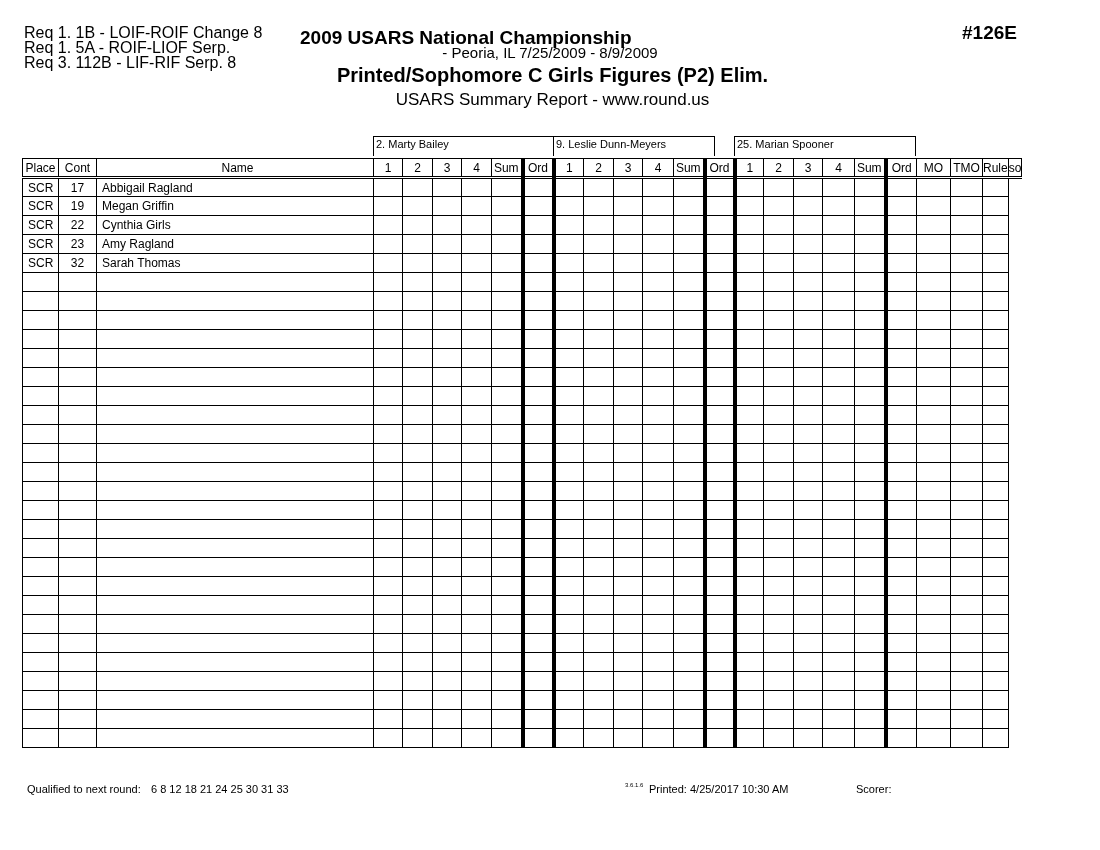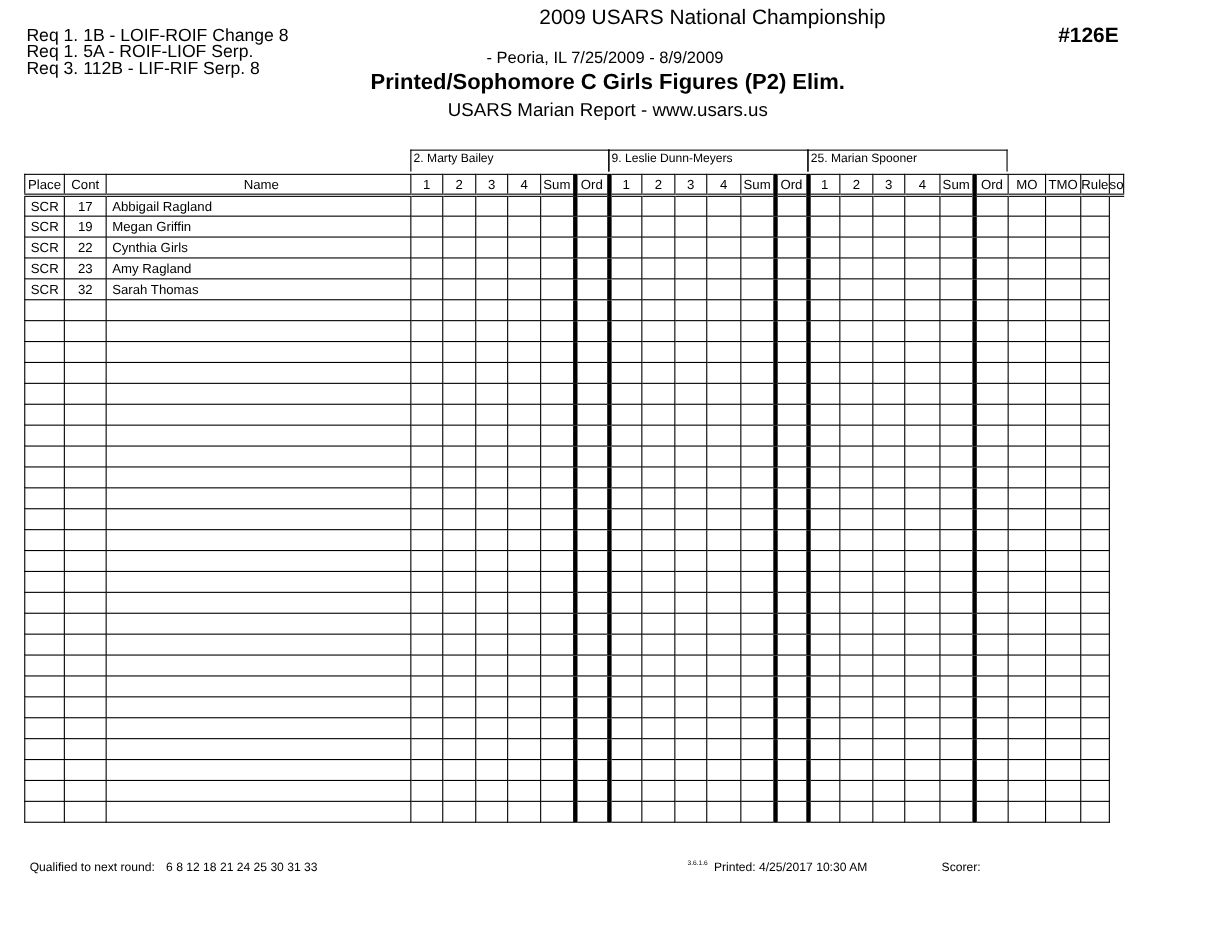--- a/index.html
+++ b/index.html
@@ -1,20 +1,20 @@
 <!DOCTYPE html>
 <html><head>
 <meta charset="utf-8">
 <style>
   html, body { margin:0; padding:0; background:#ffffff; }
   body { width:1100px; height:850px; position:relative; overflow:hidden;
          font-family:"Liberation Sans", sans-serif; color:#000; }
   .abs { position:absolute; }
   .req { left:24px; font-size:16px; line-height:15px; }
-  .title1 { left:300px; width:505px; text-align:right; top:6px; font-size:19px; font-weight:normal; }
+  .title1 { left:300px; width:505px; text-align:left; top:27px; font-size:19px; font-weight:bold; }
   .title2 { left:300px; width:500px; text-align:center; top:44px; font-size:15px; }
   .title3 { left:250px; width:605px; text-align:center; top:64px; font-size:20px; font-weight:bold; }
   .title4 { left:300px; width:505px; text-align:center; top:90px; font-size:17px; }
   .evnum { left:962px; top:22px; font-size:19px; font-weight:bold; }
   .judge-box { top:136px; height:20px; border:1px solid #000; border-bottom:none; font-size:11px; line-height:14px; padding-left:2px; box-sizing:border-box; }
   table.grid { position:absolute; left:22px; top:158px; border-collapse:collapse; table-layout:fixed; }
   table.grid td { border:1px solid #000; height:19px; padding:0; font-size:12px; line-height:14px; box-sizing:border-box; overflow:hidden; white-space:nowrap; }
   table.grid tr.head td { height:19px; border-bottom:3px double #000; text-align:center; font-size:12px; }
   table.grid td.thickR { border-right:4px solid #000; }
   table.grid td.left { text-align:left; padding-left:5px; }
@@ -25,25 +25,25 @@
 </head>
 <body>
 
 <div class="abs req" style="top:25px;">Req  1.  1B - LOIF-ROIF Change 8</div>
 <div class="abs req" style="top:40px;">Req  1.  5A - ROIF-LIOF Serp.</div>
 <div class="abs req" style="top:55px;">Req  3.  112B - LIF-RIF Serp. 8</div>
 
 <div class="abs title1">2009 USARS National Championship</div>
 <div class="abs title2">- Peoria, IL  7/25/2009 - 8/9/2009</div>
 <div class="abs title3">Printed/Sophomore C Girls Figures (P2) Elim.</div>
-<div class="abs title4">USARS Marian Report - www.usars.us</div>
+<div class="abs title4">USARS Summary Report - www.round.us</div>
 <div class="abs evnum">#126E</div>
 
 <div class="abs judge-box" style="left:373px; width:181px;">2.  Marty Bailey</div>
-<div class="abs judge-box" style="left:553px; width:182px;">9.  Leslie Dunn-Meyers</div>
+<div class="abs judge-box" style="left:553px; width:162px;">9.  Leslie Dunn-Meyers</div>
 <div class="abs judge-box" style="left:734px; width:182px;">25.  Marian Spooner</div>
 
 <table class="grid">
   <colgroup>
     <col style="width:36px">
       <col style="width:38px">
       <col style="width:277px">
     <col style="width:29px">
       <col style="width:30px">
       <col style="width:29px">

